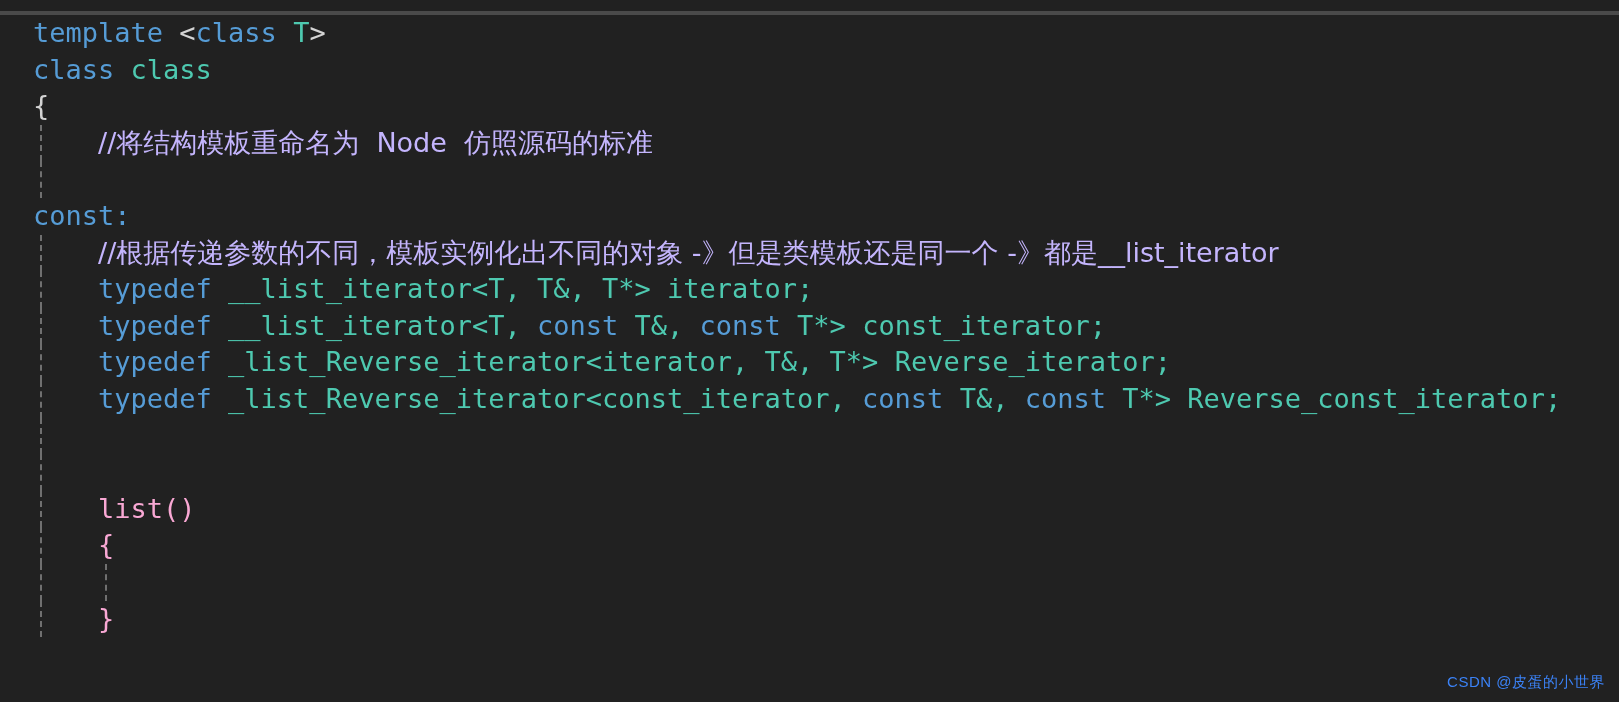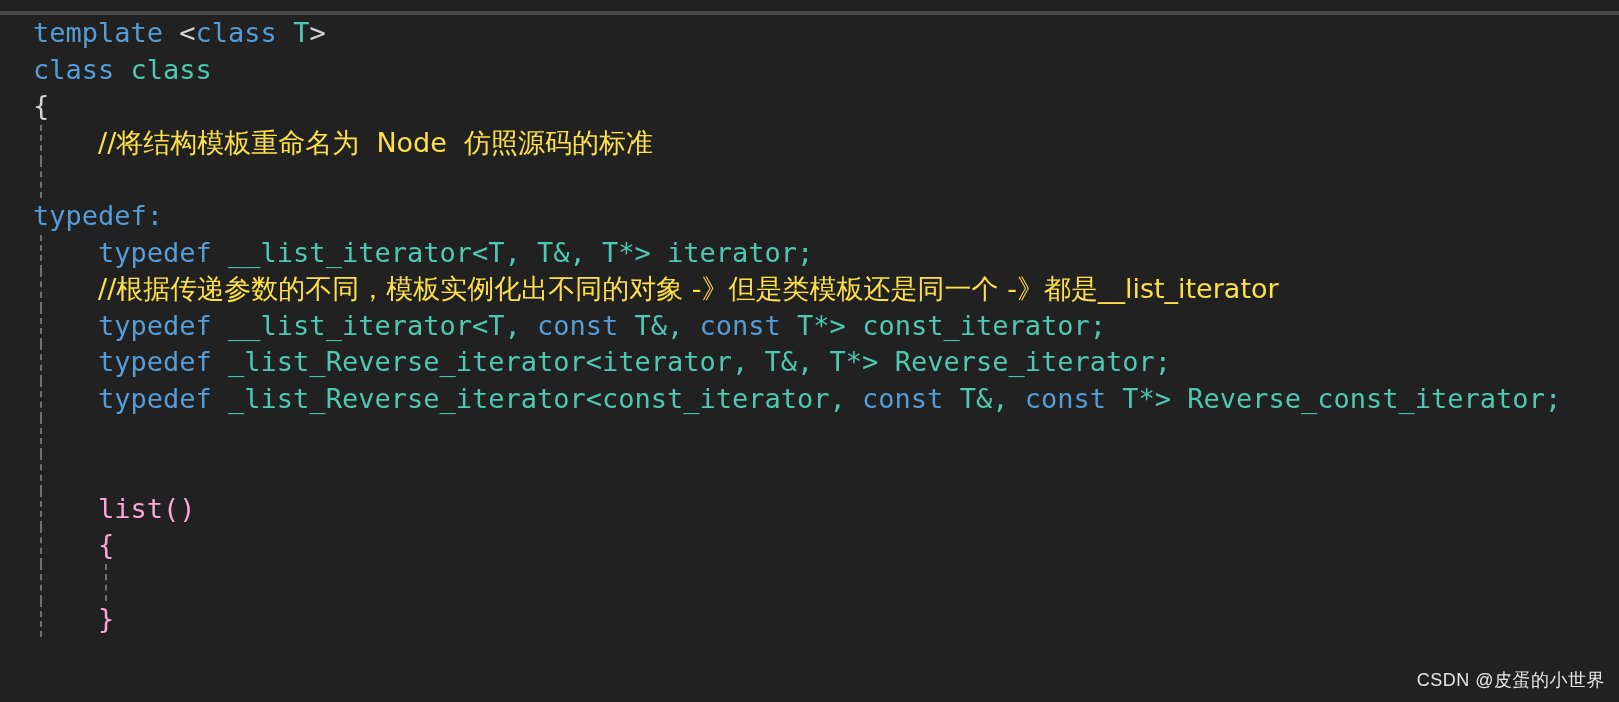--- a/index.html
+++ b/index.html
@@ -59,35 +59,35 @@
     height: 36.6px;
     border-left: 2px dashed #707070;
     pointer-events: none;
   }
   .guide.g1 { left: 7px; }
   .guide.g2 { left: 72px; }
 
   
   .kw      { color: #569cd6; }   
   .type    { color: #4ec9b0; }   
-  .cmt     { color: #fde047; }   
+  .cmt     { color: #c4b5fd; }   
   .punc    { color: #d4d4d4; }   
   .brace   { color: #d4d4d4; }
   .fn      { color: #f9a8d4; }   
   .plain   { color: #d4d4d4; }
 
   .cjk { font-family: "DejaVu Sans", "Liberation Sans", sans-serif; }
 
   #watermark {
     position: absolute;
     right: 14px;
     bottom: 10px;
     font-family: "Liberation Sans", "DejaVu Sans", sans-serif;
-    font-size: 18px;
-    color: #e5e5e5;
+    font-size: 15px;
+    color: #3b82f6;
     letter-spacing: 0.5px;
     white-space: pre;
     text-align: center;
   }
 </style>
 </head>
 <body>
 
 <div id="editor">
 
@@ -99,25 +99,25 @@
 
     <div class="line"><span class="kw">class</span><span class="plain"> </span><span class="type">class</span></div>
 
     <div class="line"><span class="brace">{</span></div>
 
     <div class="line"><span class="guide g1"></span><span class="plain">    </span><span class="cmt cjk">//将结构模板重命名为  Node  仿照源码的标准</span></div>
 
 
     <div class="line"><span class="guide g1"></span></div>
 
-    <div class="line"><span class="kw">typedef:</span></div>
+    <div class="line"><span class="kw">const:</span></div>
+
+    <div class="line"><span class="guide g1"></span><span class="plain">    </span><span class="cmt cjk">//根据传递参数的不同，模板实例化出不同的对象 -》但是类模板还是同一个 -》都是__list_iterator</span></div>
 
     <div class="line"><span class="guide g1"></span><span class="plain">    </span><span class="kw">typedef</span><span class="plain"> </span><span class="type">__list_iterator&lt;T,</span><span class="plain"> </span><span class="type">T&amp;,</span><span class="plain"> </span><span class="type">T*&gt;</span><span class="plain"> </span><span class="type">iterator;</span></div>
-
-    <div class="line"><span class="guide g1"></span><span class="plain">    </span><span class="cmt cjk">//根据传递参数的不同，模板实例化出不同的对象 -》但是类模板还是同一个 -》都是__list_iterator</span></div>
 
     <div class="line"><span class="guide g1"></span><span class="plain">    </span><span class="kw">typedef</span><span class="plain"> </span><span class="type">__list_iterator&lt;T,</span><span class="plain"> </span><span class="kw">const</span><span class="plain"> </span><span class="type">T&amp;,</span><span class="plain"> </span><span class="kw">const</span><span class="plain"> </span><span class="type">T*&gt;</span><span class="plain"> </span><span class="type">const_iterator;</span></div>
 
     <div class="line"><span class="guide g1"></span><span class="plain">    </span><span class="kw">typedef</span><span class="plain"> </span><span class="type">_list_Reverse_iterator&lt;iterator,</span><span class="plain"> </span><span class="type">T&amp;,</span><span class="plain"> </span><span class="type">T*&gt;</span><span class="plain"> </span><span class="type">Reverse_iterator;</span></div>
 
     <div class="line"><span class="guide g1"></span><span class="plain">    </span><span class="kw">typedef</span><span class="plain"> </span><span class="type">_list_Reverse_iterator&lt;const_iterator,</span><span class="plain"> </span><span class="kw">const</span><span class="plain"> </span><span class="type">T&amp;,</span><span class="plain"> </span><span class="kw">const</span><span class="plain"> </span><span class="type">T*&gt;</span><span class="plain"> </span><span class="type">Reverse_const_iterator;</span></div>
 
     <div class="line"><span class="guide g1"></span></div>
 
     <div class="line"><span class="guide g1"></span></div>

